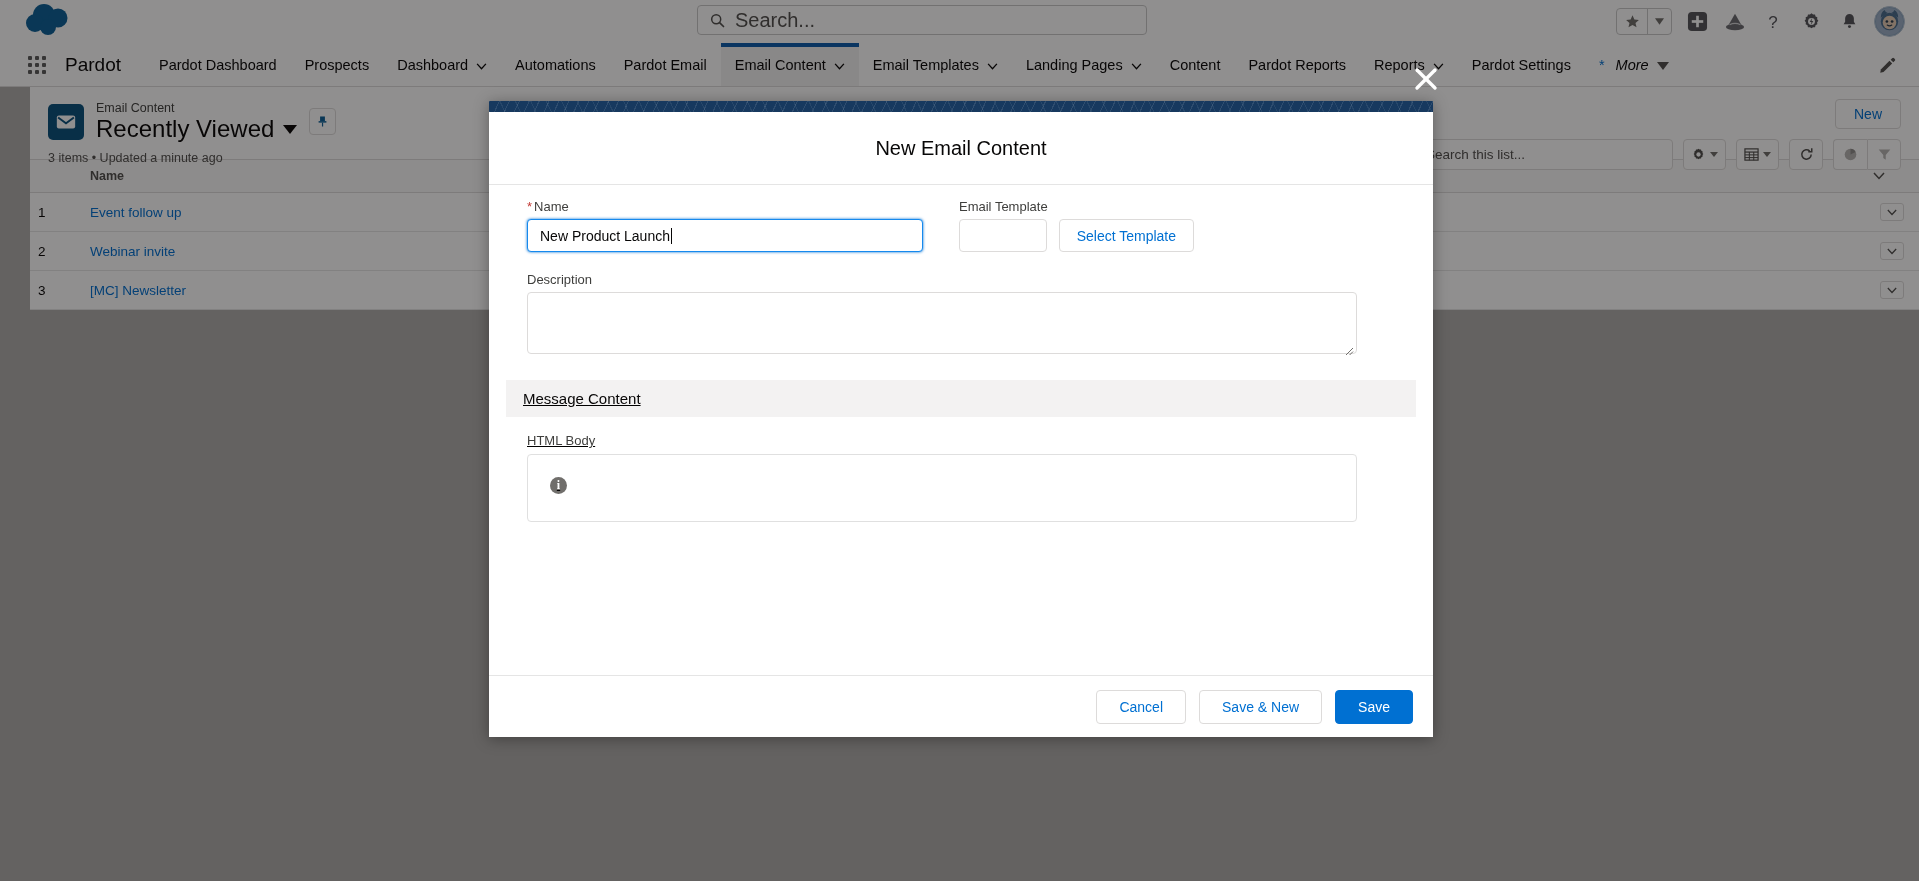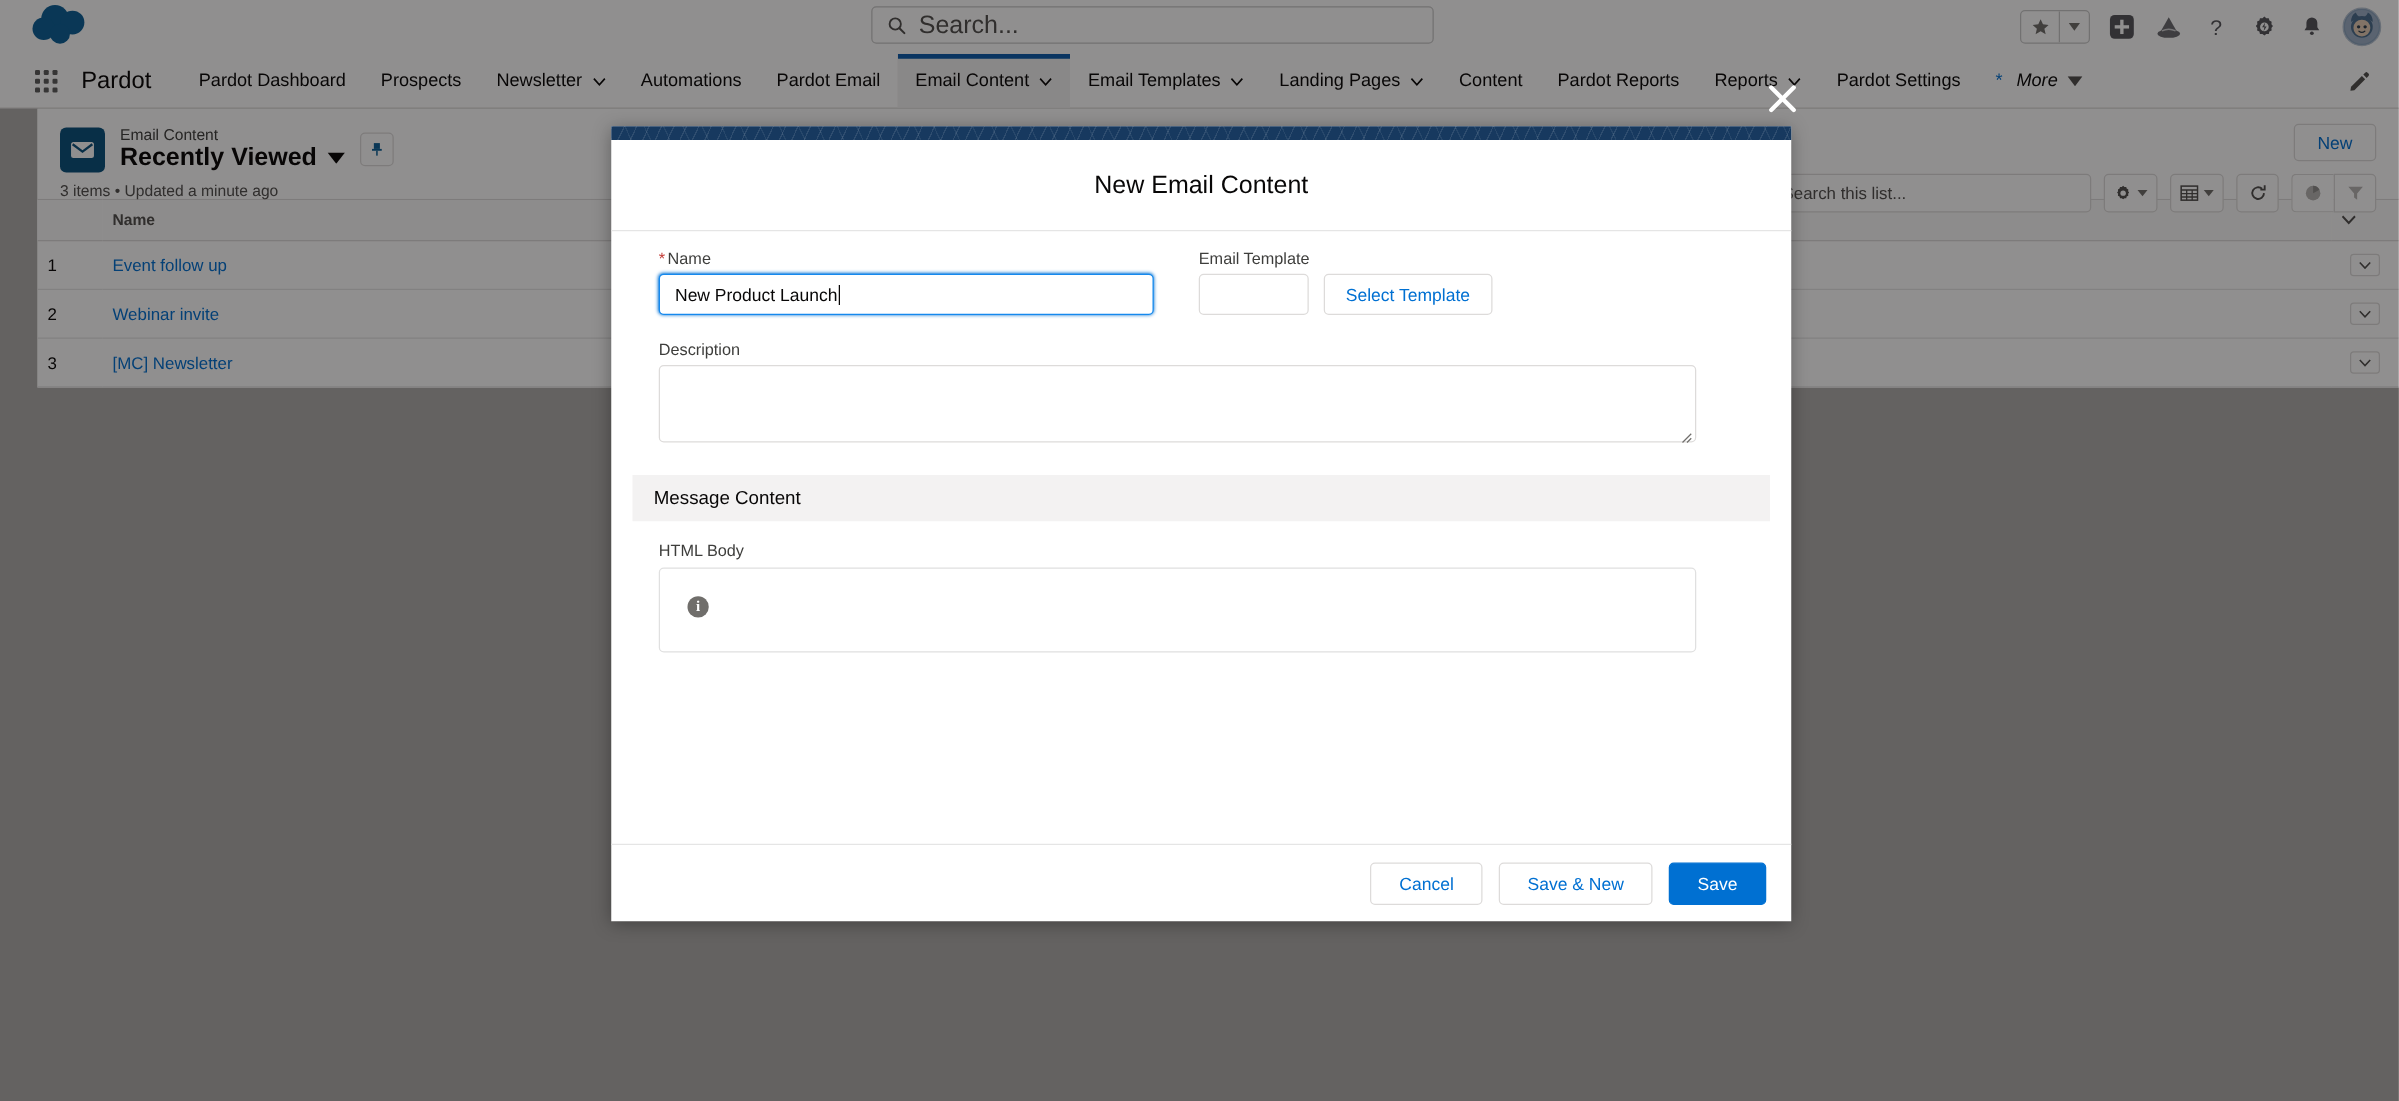--- a/index.html
+++ b/index.html
@@ -130,21 +130,21 @@
   .lv-title-row { display: flex; align-items: center; gap: 12px; }
   .lv-obj-icon {
     width: 36px; height: 36px; border-radius: 5px;
     background: #08507d;
     display: flex; align-items: center; justify-content: center;
     flex: 0 0 auto;
   }
   .lv-titles { line-height: 1.15; }
   .lv-eyebrow { font-size: 12.5px; color: #3e3e3c; }
   .lv-name-row { display: flex; align-items: center; gap: 9px; }
-  .lv-name { font-size: 20px; font-weight: bold; color: #080707; }
+  .lv-name { font-size: 24px; font-weight: normal; color: #080707; }
   .pin-btn {
     width: 27px; height: 27px;
     border: 1px solid #dddbda; border-radius: 4px;
     background: #fff;
     display: flex; align-items: center; justify-content: center;
   }
   .lv-meta {
     margin-top: 8px; margin-left: 0;
     font-size: 12.5px; color: #514f4d;
   }
@@ -294,21 +294,21 @@
   .desc-block { margin-top: 20px; }
   .desc-area {
     width: 830px; height: 62px;
     border: 1px solid #dddbda; border-radius: 4px;
     background: #fff; position: relative;
   }
   .resize-grip {
     position: absolute; right: 2px; bottom: 1px;
     width: 10px; height: 10px;
   }
-  .msg-section { margin-top: 26px; }
+  .msg-section { margin-top: 26px; text-decoration: underline; }
   .htmlbody-label { font-size: 13px; color: #3e3e3c; margin: 16px 0 6px 0; }
   .info-box {
     width: 830px;
     border: 1px solid #e0e0e0; border-radius: 4px;
     background: #fff;
     padding: 20px 22px 22px 22px;
     display: flex; gap: 22px; align-items: flex-start;
     min-height: 68px;
   }
   .info-icon {
@@ -446,21 +446,21 @@
     <div class="app-name">Pardot</div>
 
     <div class="nav-items">
       <div class="nav-item">
         <span>Pardot Dashboard</span>
       </div>
       <div class="nav-item">
         <span>Prospects</span>
       </div>
       <div class="nav-item">
-        <span>Newsletter</span>
+        <span>Dashboard</span>
         <span class="caret">
           <svg width="11" height="7" viewBox="0 0 12 8">
               <polyline points="1,1 6,6.6 11,1" fill="none" stroke="#080707" stroke-width="1.5"></polyline>
             </svg>
         </span>
       </div>
       <div class="nav-item">
         <span>Automations</span>
       </div>
       <div class="nav-item">

